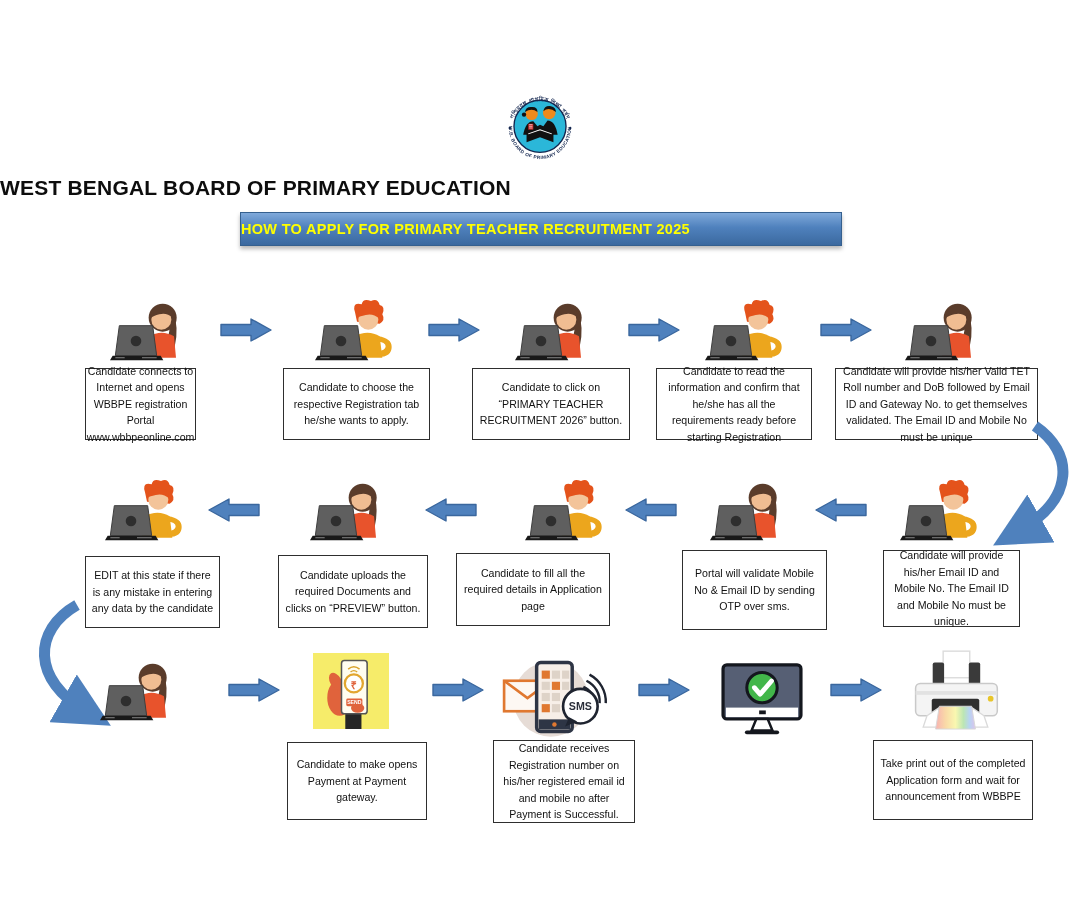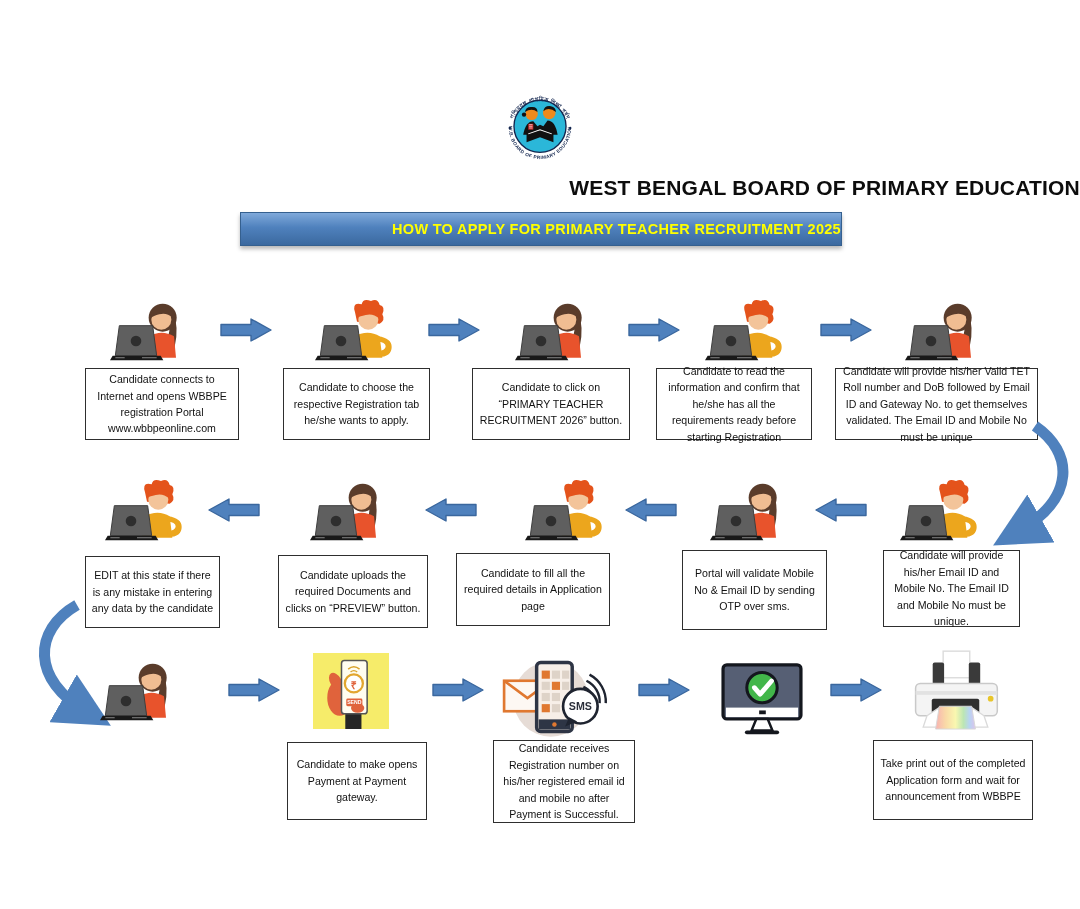--- a/index.html
+++ b/index.html
@@ -1,22 +1,22 @@
 <!DOCTYPE html>
 <html><head>
 <meta charset="utf-8">
 <style>
   html,body{margin:0;padding:0;background:#fff;}
   .canvas{position:relative;width:1080px;height:909px;background:#ffffff;overflow:hidden;
           font-family:"Liberation Sans",sans-serif;margin:0 auto;}
   .abs{position:absolute;}
   .logo{left:497px;top:86px;width:86px;height:84px;}
-  .title{left:0;top:176px;width:1080px;text-align:right;font-size:21px;font-weight:700;
+  .title{left:0;top:176px;width:1080px;text-align:left;font-size:21px;font-weight:700;
          color:#0d0d0d;letter-spacing:.2px;}
-  .banner{left:240px;top:212px;width:600px;height:32px;display:flex;align-items:center;justify-content:flex-end;
+  .banner{left:240px;top:212px;width:600px;height:32px;display:flex;align-items:center;justify-content:flex-start;
           background:linear-gradient(180deg,#7fa9da 0%,#4f81bd 45%,#3b699f 100%);
           border:1px solid #35608f;box-shadow:0 3px 4px rgba(0,0,0,.28);}
   .banner span{color:#ffff00;font-weight:700;font-size:14.5px;letter-spacing:.3px;}
   .figure{width:80px;height:78px;}
   .box{background:#fff;border:1.6px solid #2e2e2e;box-sizing:border-box;display:flex;align-items:center;
        justify-content:center;text-align:center;font-size:10.6px;line-height:1.55;color:#111;
        padding:3px 5px;}
   .harrow{width:52px;height:24px;}
   .flip{transform:scaleX(-1);}
 </style>
@@ -185,21 +185,21 @@
   <svg class="abs harrow" style="left:428px;top:318px" viewBox="0 0 52 24">
       <use href="#sym-arrow"></use>
     </svg>
   <svg class="abs harrow" style="left:628px;top:318px" viewBox="0 0 52 24">
       <use href="#sym-arrow"></use>
     </svg>
   <svg class="abs harrow" style="left:820px;top:318px" viewBox="0 0 52 24">
       <use href="#sym-arrow"></use>
     </svg>
 
-  <div class="abs box" style="left:85px;top:368px;width:154px;height:72px">
+  <div class="abs box" style="left:85px;top:368px;width:111px;height:72px">
       <span>Candidate connects to Internet and opens WBBPE registration Portal www.wbbpeonline.com</span>
     </div>
   <div class="abs box" style="left:283px;top:368px;width:147px;height:72px">
       <span>Candidate to choose the respective Registration tab he/she wants to apply.</span>
     </div>
   <div class="abs box" style="left:472px;top:368px;width:158px;height:72px">
       <span>Candidate to click on “PRIMARY TEACHER RECRUITMENT 2026” button.</span>
     </div>
   <div class="abs box" style="left:656px;top:368px;width:156px;height:72px">
       <span>Candidate to read the information and confirm that he/she has all the requirements ready before starting Registration</span>

